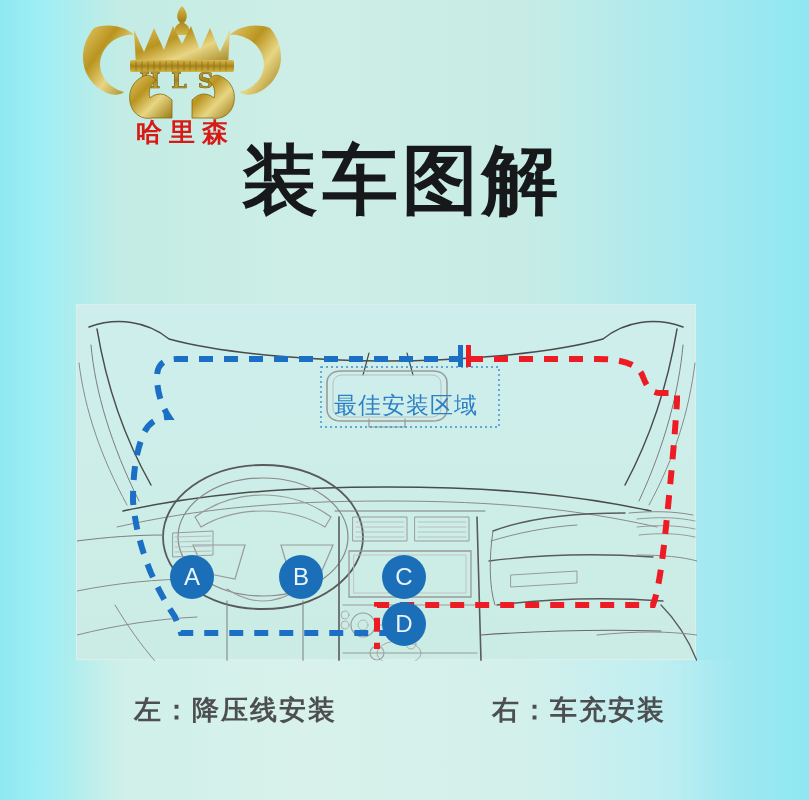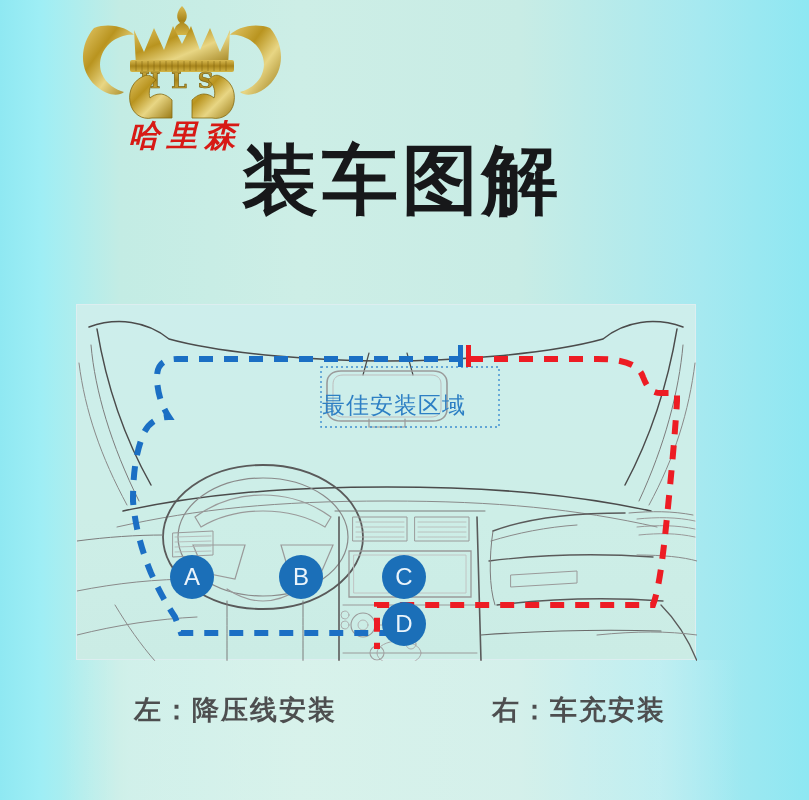--- a/index.html
+++ b/index.html
@@ -45,28 +45,27 @@
     width: 220px;
     height: 118px;
   }
   #brand-cn {
     position: absolute;
     left: 0;
     top: 114px;
     width: 220px;
     text-align: center;
     font-family: "DejaVu Serif", "Liberation Serif", serif;
-    font-size: 31px;
+    font-size: 26px;
     font-weight: 700;
     letter-spacing: 7px;
     color: #d71a15;
     text-indent: 7px;
     line-height: 1.1;
     white-space: nowrap;
-    font-style: italic;
   }
 
   #page-title {
     position: absolute;
     left: 242px;
     top: 142px;
     font-family: "DejaVu Sans", "Liberation Sans", sans-serif;
     font-size: 76px;
     font-weight: 700;
     color: #17181a;
@@ -114,21 +113,21 @@
     box-sizing: border-box;
   }
   #badge-a { left: 170px; top: 555px; }
   #badge-b { left: 279px; top: 555px; }
   #badge-c { left: 382px; top: 555px; }
   #badge-d { left: 382px; top: 602px; }
 
   
   #zone-label {
     position: absolute;
-    left: 322px;
+    left: 334px;
     top: 390px;
     font-family: "DejaVu Sans", "Liberation Sans", sans-serif;
     font-size: 23px;
     color: #2d7fc4;
     letter-spacing: 1px;
     white-space: nowrap;
   }
 
   
   .caption {

